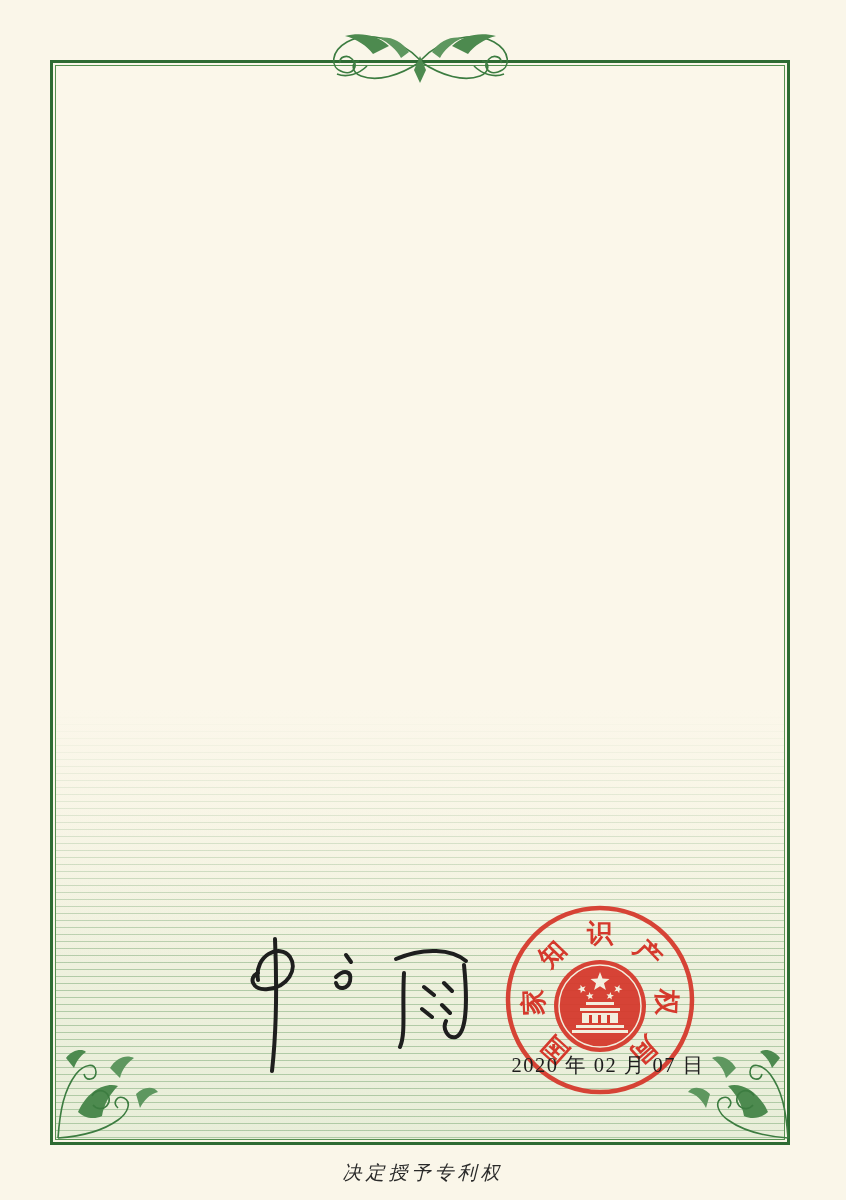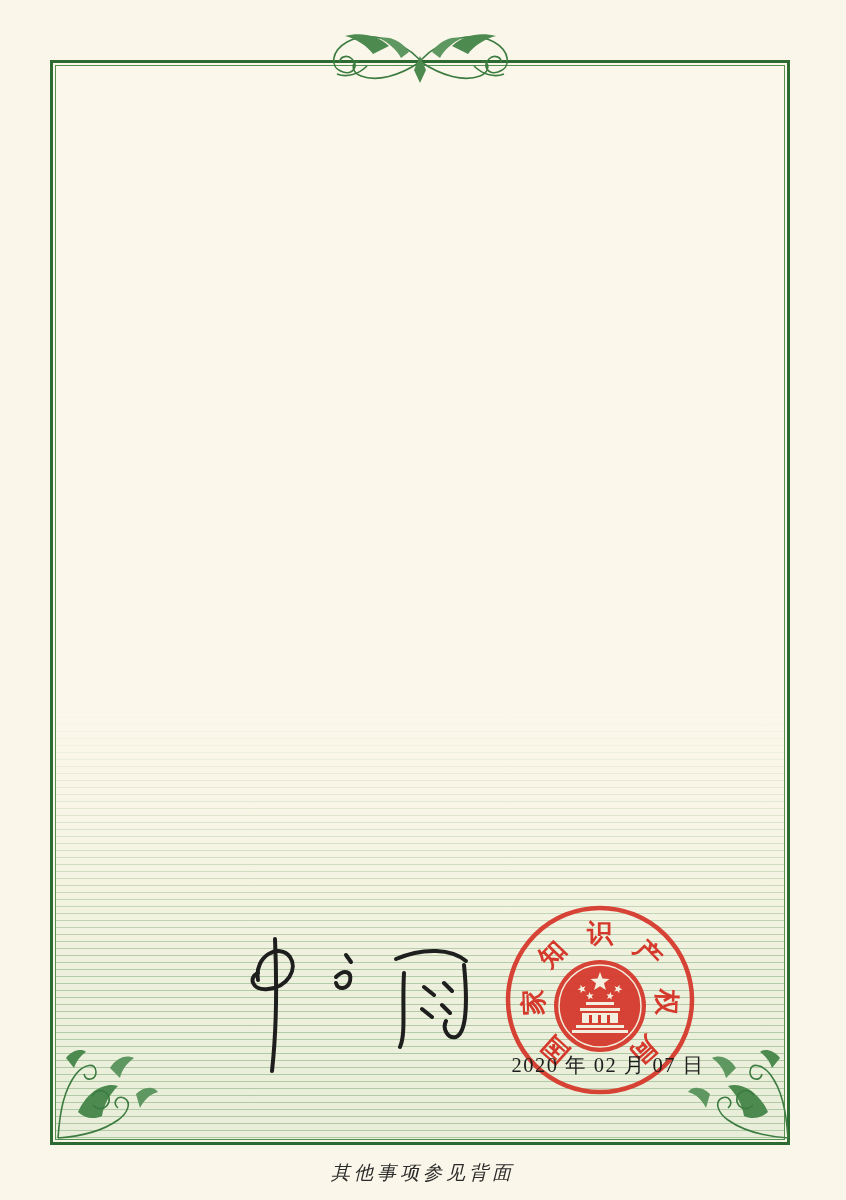--- a/index.html
+++ b/index.html
@@ -735,13 +735,13 @@
       <span style="transform: rotate(-46deg) translateY(-66px);">知</span>
       <span style="transform: rotate(0deg) translateY(-66px);">识</span>
       <span style="transform: rotate(46deg) translateY(-66px);">产</span>
       <span style="transform: rotate(92deg) translateY(-66px);">权</span>
       <span style="transform: rotate(138deg) translateY(-66px);">局</span>
     </div>
 </div>
 <div class="seal-date">2020 年 02 月 07 日</div>
 
 <div class="page-num">第 1 页 (共 2 页)</div>
-<div class="back-note">其他事项参见背面</div>
+<div class="back-note">决定授予专利权</div>
 
 </body></html>

